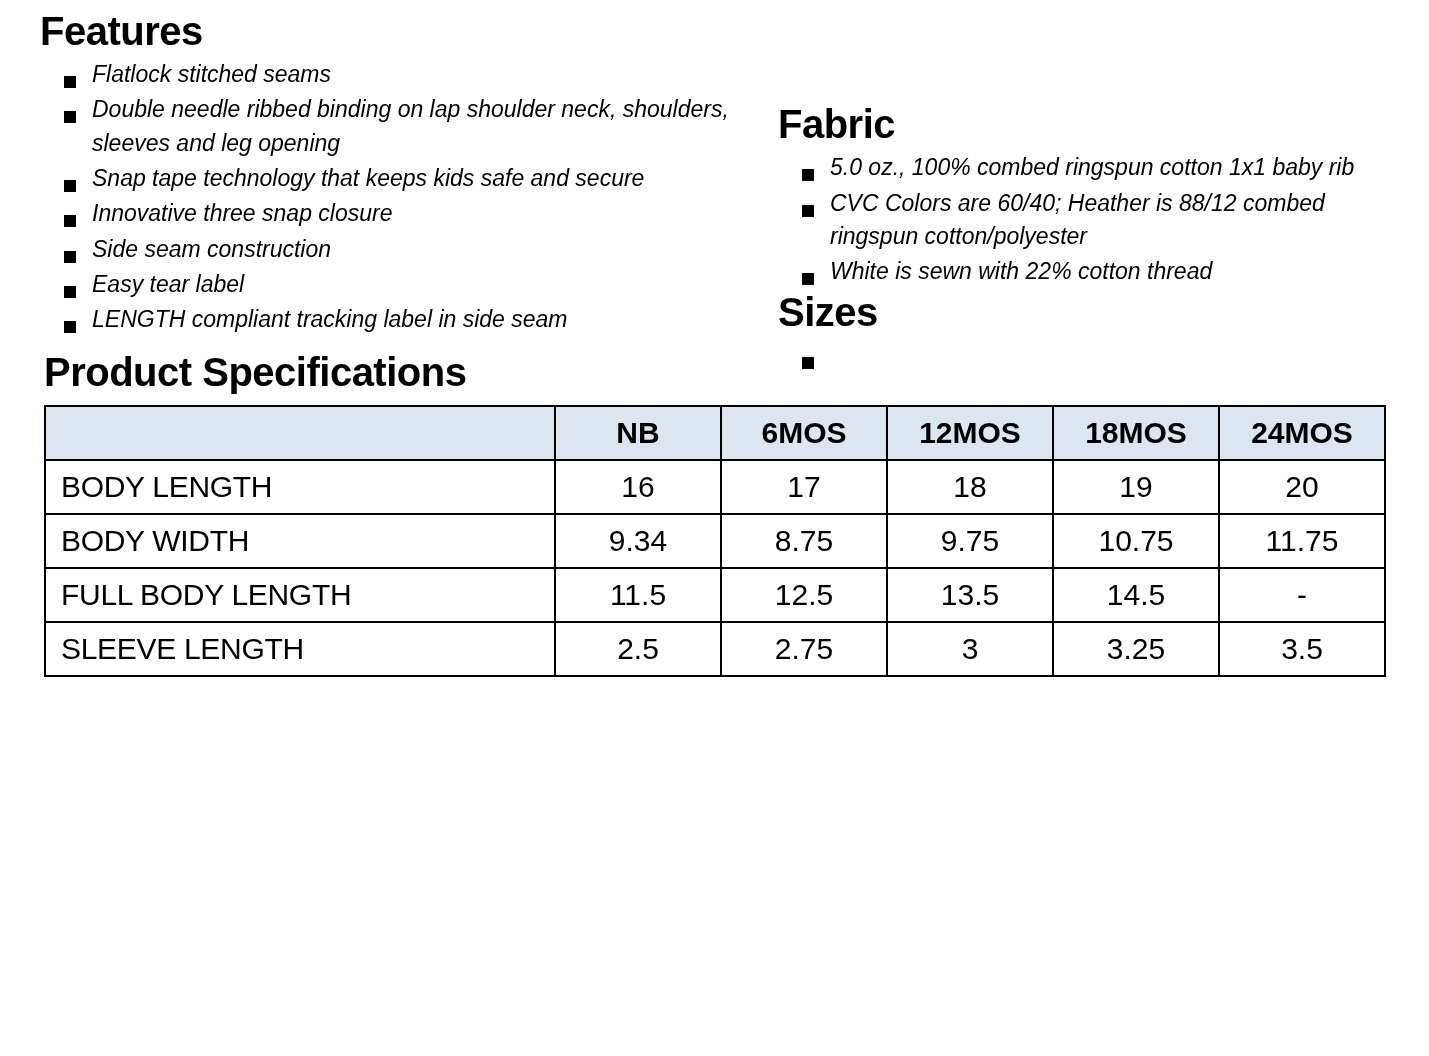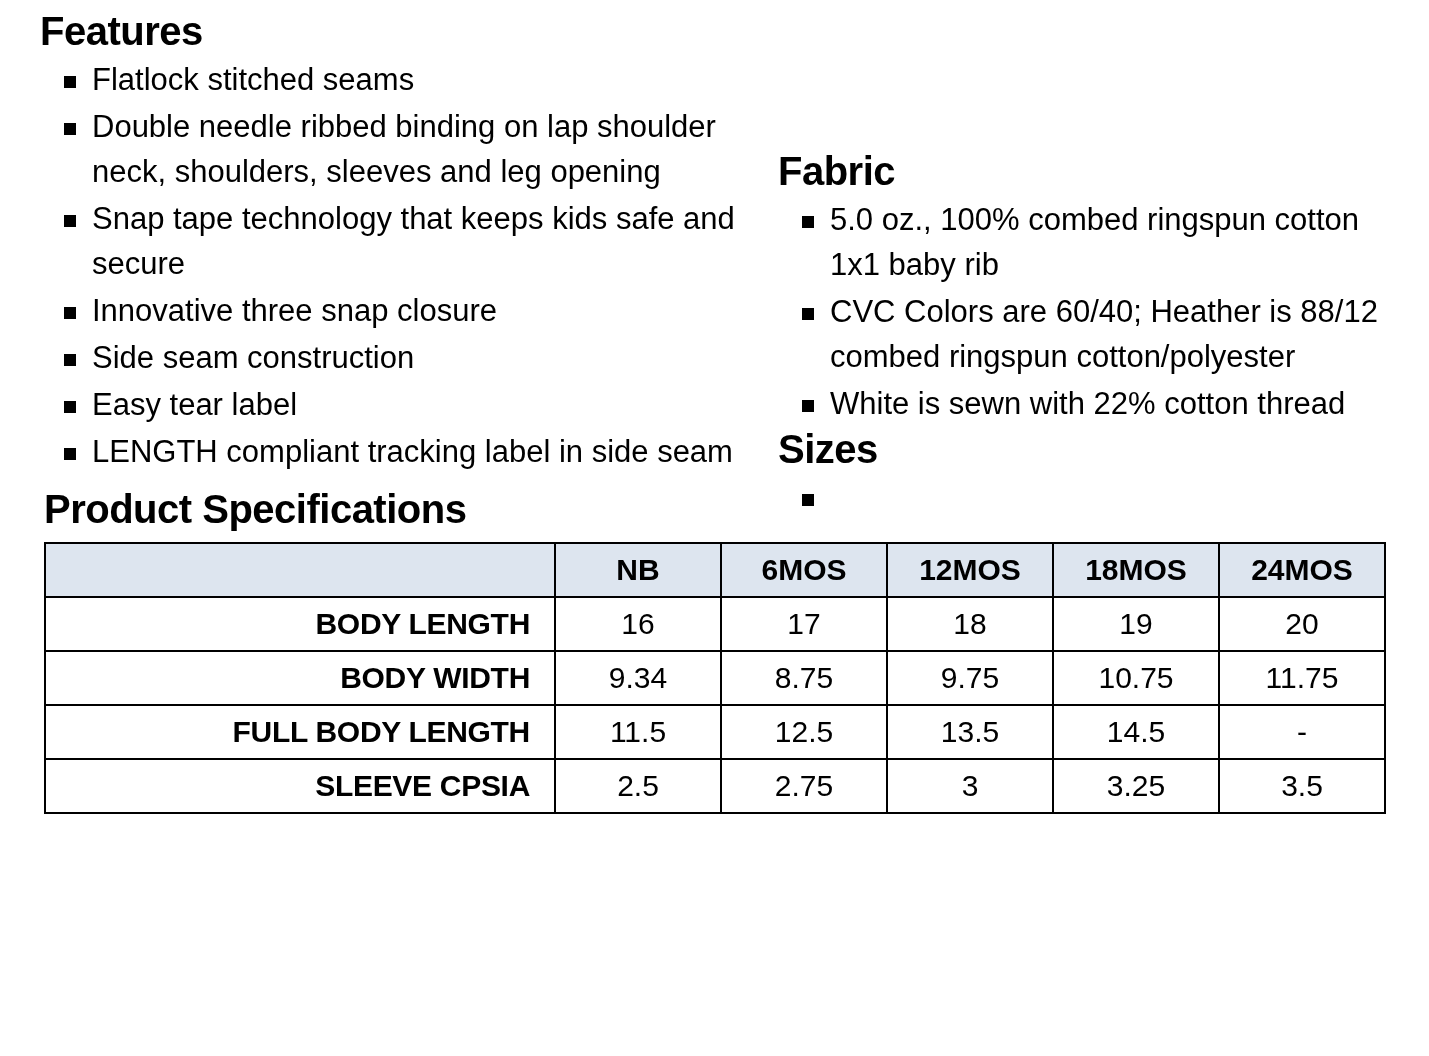--- a/index.html
+++ b/index.html
@@ -48,23 +48,24 @@
     margin-top: 28px;
   }
   ul.bullets {
     list-style: none;
     margin: 0;
     padding: 0;
   }
   ul.bullets li {
     position: relative;
     padding-left: 52px;
-    font-size: 31px;
+    font-size: 23px;
     line-height: 1.45;
     margin-bottom: 2px;
+    font-style: italic;
   }
   ul.bullets li .sq {
     position: absolute;
     left: 24px;
     top: 18px;
     width: 12px;
     height: 12px;
     background: #000;
   }
   .right-bullets li {
@@ -82,35 +83,35 @@
   table.spec {
     border-collapse: collapse;
     width: 1342px;
     margin-left: 4px;
     table-layout: fixed;
   }
   table.spec th, table.spec td {
     border: 2px solid #000;
     font-size: 30px;
     height: 54px;
-    padding: 0 24px;
+    padding: 0 15px;
     text-align: center;
     vertical-align: middle;
     box-sizing: border-box;
   }
   table.spec thead th {
     background: #dde5ef;
     font-weight: bold;
   }
   table.spec thead th.corner {
     background: #dde5ef;
   }
   table.spec td.rowlabel {
-    text-align: right;
-    font-weight: bold;
+    text-align: left;
+    font-weight: normal;
     letter-spacing: -0.3px;
     border-radius: 26px;
   }
   table.spec col.labelcol { width: 510px; }
   table.spec col.datacol { width: 166px; }
 </style>
 </head>
 <body>
 
 <div class="page">
@@ -186,21 +187,21 @@
       </tr>
       <tr>
         <td class="rowlabel">FULL BODY LENGTH</td>
         <td>11.5</td>
         <td>12.5</td>
         <td>13.5</td>
         <td>14.5</td>
         <td>-</td>
       </tr>
       <tr>
-        <td class="rowlabel">SLEEVE CPSIA</td>
+        <td class="rowlabel">SLEEVE LENGTH</td>
         <td>2.5</td>
         <td>2.75</td>
         <td>3</td>
         <td>3.25</td>
         <td>3.5</td>
       </tr>
     </tbody>
   </table>
 
 </div>

